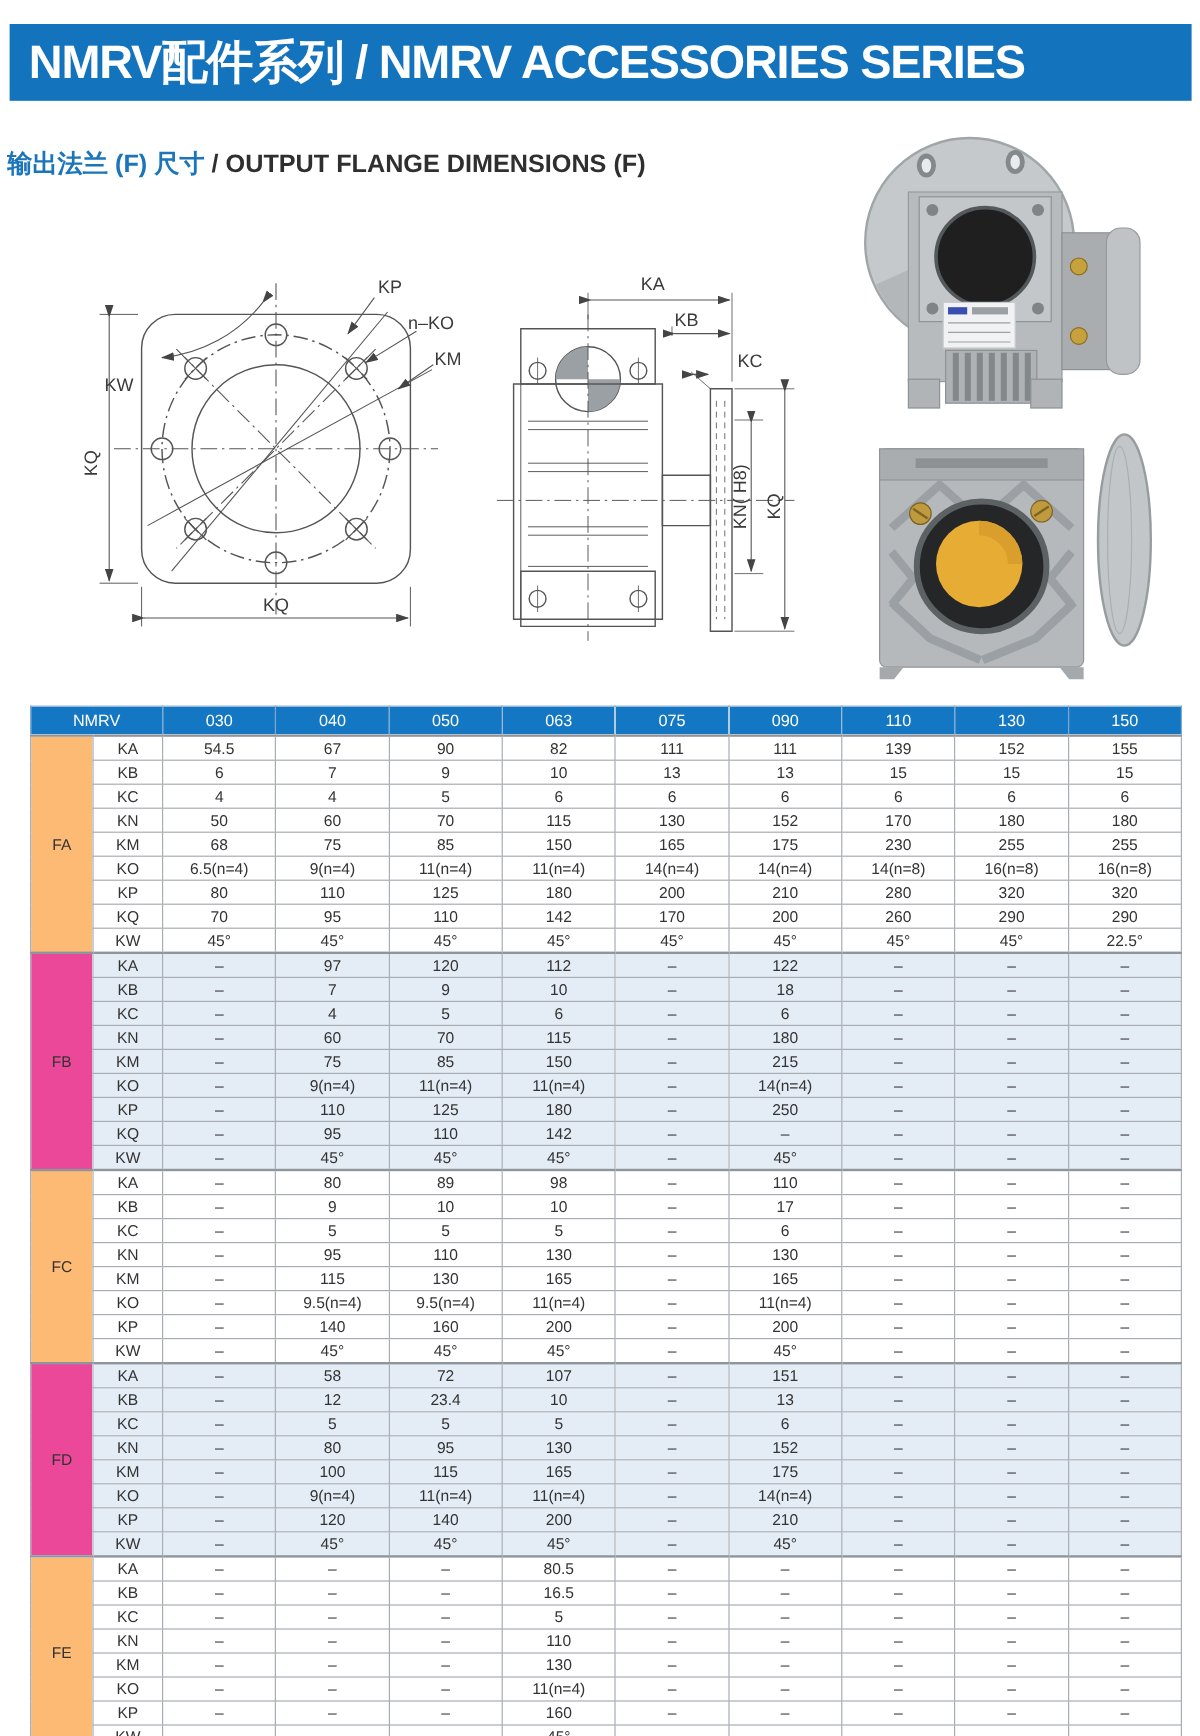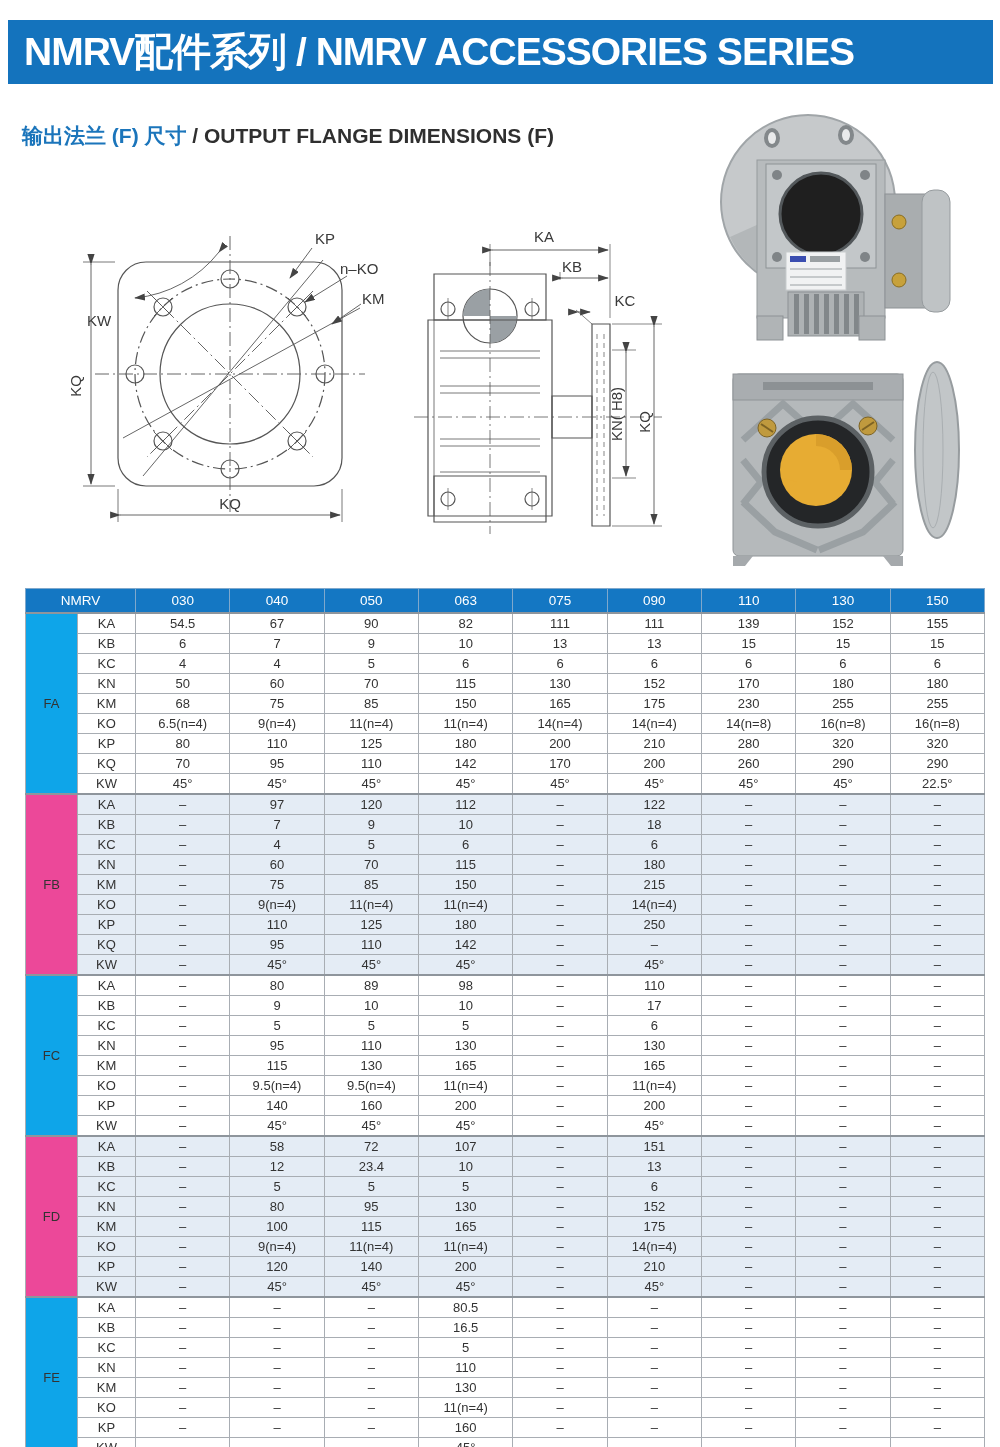--- a/index.html
+++ b/index.html
@@ -4,39 +4,39 @@
 <style>
   html,body{margin:0;padding:0;background:#fff;}
   .page{position:relative;width:1000px;height:1447px;background:#ffffff;overflow:hidden;
         font-family:"Liberation Sans",sans-serif;color:#333;}
   
   .banner{position:absolute;left:8px;top:20px;width:985px;height:64px;background:#1473bd;
           display:flex;align-items:center;}
   .banner span{color:#ffffff;font-weight:bold;font-size:39px;letter-spacing:-1px;
                padding-left:16px;white-space:nowrap;}
   
-  .subtitle{position:absolute;left:22px;top:122px;font-size:21px;font-weight:bold;white-space:nowrap;}
+  .subtitle{position:absolute;left:6px;top:122px;font-size:21px;font-weight:bold;white-space:nowrap;}
   .subtitle .zh{color:#1b75bb;}
   .subtitle .en{color:#2f2f2f;}
   
   .fig{position:absolute;}
   svg text{font-family:"Liberation Sans",sans-serif;}
   .dwg line,.dwg path,.dwg rect,.dwg circle{vector-effect:non-scaling-stroke;}
   .dwg text{fill:#3a3a3a;font-size:15px;}
   
   table.dims{position:absolute;left:25px;top:588px;width:960px;border-collapse:collapse;
              table-layout:fixed;font-size:13px;color:#333;}
   table.dims th,table.dims td{border:1px solid #a8adb3;text-align:center;vertical-align:middle;
              height:19px;padding:0;font-weight:normal;overflow:hidden;white-space:nowrap;}
   table.dims thead th{background:#1477c3;color:#ffffff;font-weight:normal;height:23px;font-size:13.5px;
              border-color:#7fa8cc;margin-top:11px;}
   table.dims{border:1px solid #8e959c;}
   table.dims tr.sec-start td{border-top:2px solid #8e959c;}
   table.dims tr.tinted td{background:#e4ecf5;}
-  table.dims td.group{background:#0ea5e9;}
+  table.dims td.group{background:#fdba74;}
   table.dims tr.tinted td.group{background:#ec4899;}
 </style>
 </head>
 <body>
 
 <div class="page">
 
   <div class="banner">
     <span>NMRV配件系列 / NMRV ACCESSORIES SERIES</span>
   </div>

